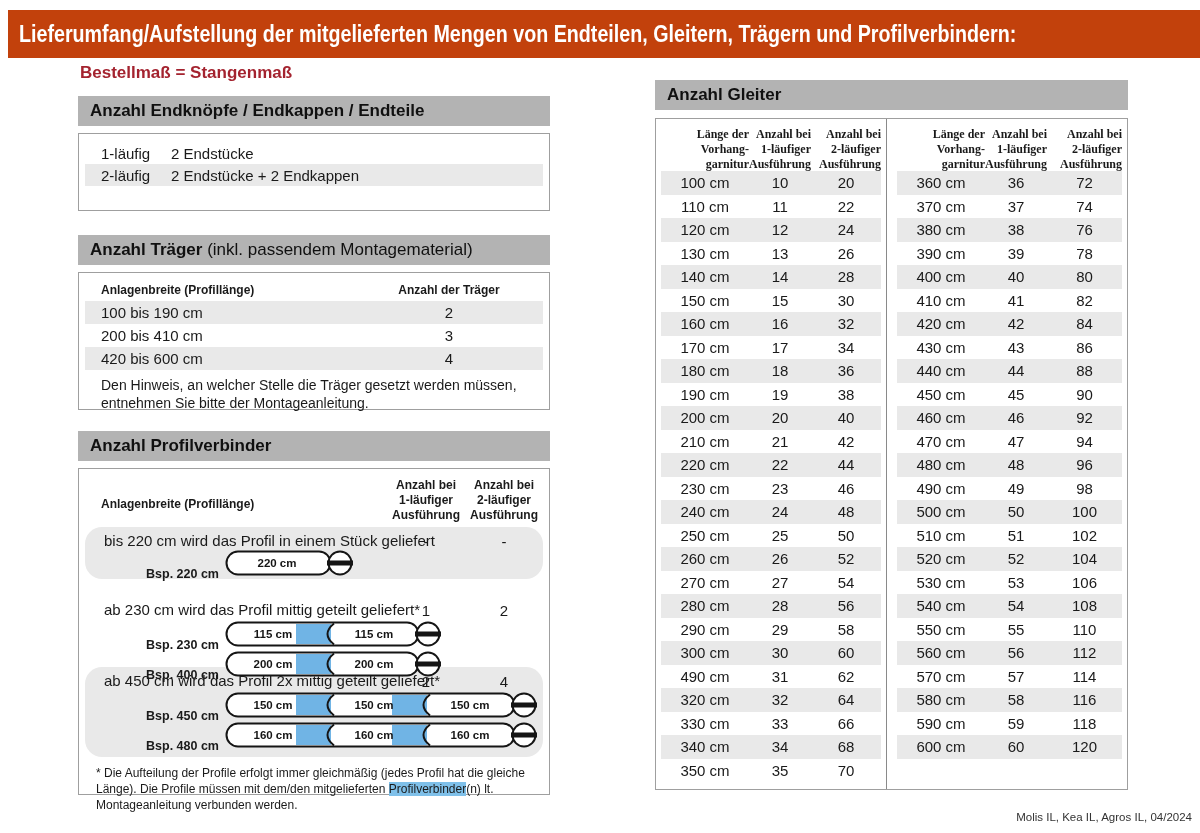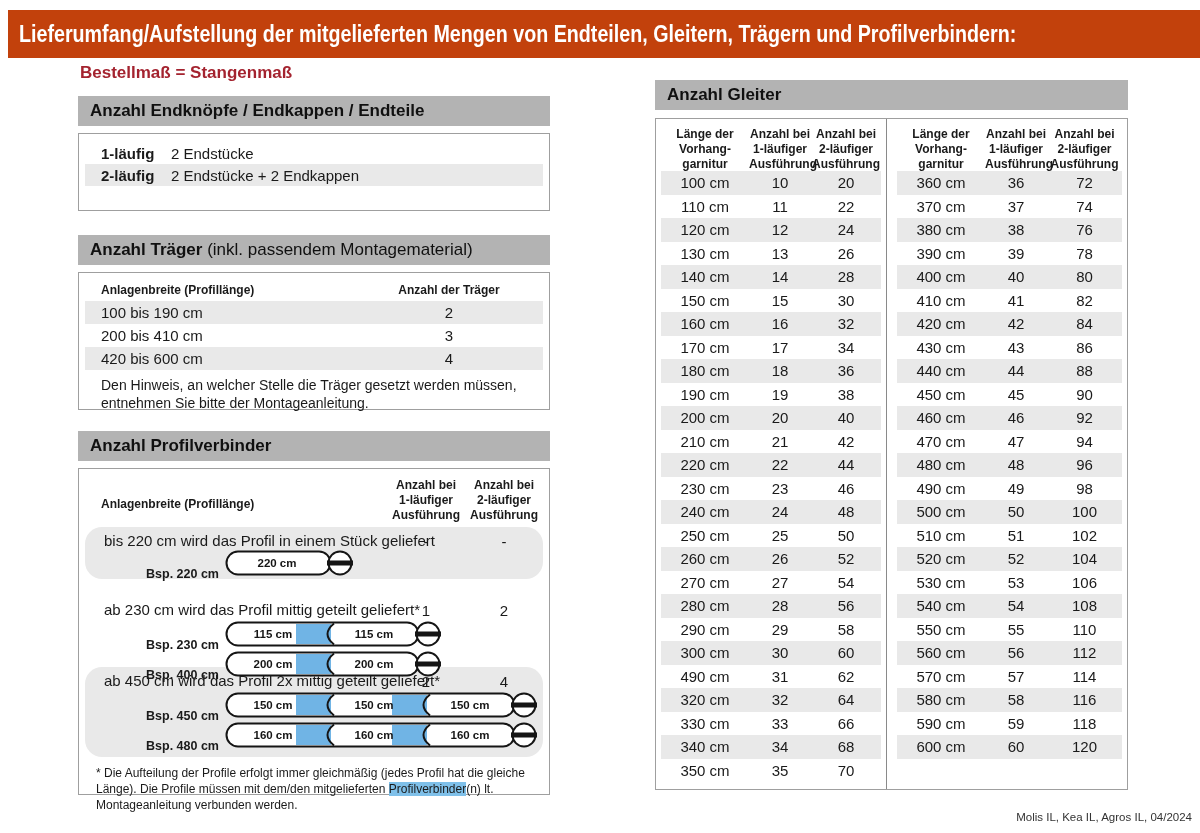--- a/index.html
+++ b/index.html
@@ -17,21 +17,21 @@
 
   .sec-h { background:#b3b3b3; height:30px; line-height:30px; font-size:17px;
            font-weight:bold; color:#101010; padding-left:12px; white-space:nowrap; }
   .sec-h .norm { font-weight:normal; }
 
   .box { background:#fff; border:1px solid #9f9f9f; }
 
   
   .end-rows { padding:8px 6px 0 6px; }
   .end-row { display:flex; height:22px; align-items:center; font-size:15px; }
-  .end-row .c1 { width:86px; padding-left:16px;font-weight:bold; }
+  .end-row .c1 { width:86px; padding-left:16px; }
   .stripe { background:#e9e9e9; }
 
   
   .tr-head { display:grid; grid-template-columns:270px 1fr; padding:10px 6px 4px 6px;
              font-size:12px; font-weight:bold; }
   .tr-head .h1 { padding-left:16px; }
   .tr-head .h2 { text-align:center; }
   .tr-rows { padding:0 6px; }
   .tr-row { display:grid; grid-template-columns:270px 1fr; height:23px;
             align-items:center; font-size:15px; }
@@ -58,21 +58,21 @@
              padding-right:14px; }
   .hl { background:#7fc0e9; }
 
   
   .gl-box { }
   .gl-half { position:absolute; top:0; height:100%; }
   .gl-half.left  { left:0; width:230px; }
   .gl-half.right { left:236px; width:235px; }
   .gl-divider { position:absolute; left:230px; top:0; bottom:0; width:1px; background:#8a8a8a; }
   .gl-head { display:grid; grid-template-columns:88px 62px 1fr; padding:8px 5px 0 5px; height:52px; }
-  .gl-head div { text-align:center; font-weight:bold; font-size:12px; line-height:1.25; }
+  .gl-head div { text-align:right; font-weight:bold; font-size:12px; line-height:1.25;font-family:Liberation Serif, serif; }
   .gl-rows { padding:0 5px; }
   .gl-row { display:grid; grid-template-columns:88px 62px 1fr; height:23.5px;
             align-items:center; font-size:15px; }
   .gl-row div { text-align:center; }
 
   .doc-footer { right:8px; top:811px; font-size:11.5px; color:#333; }
 </style>
 </head>
 <body>
 

